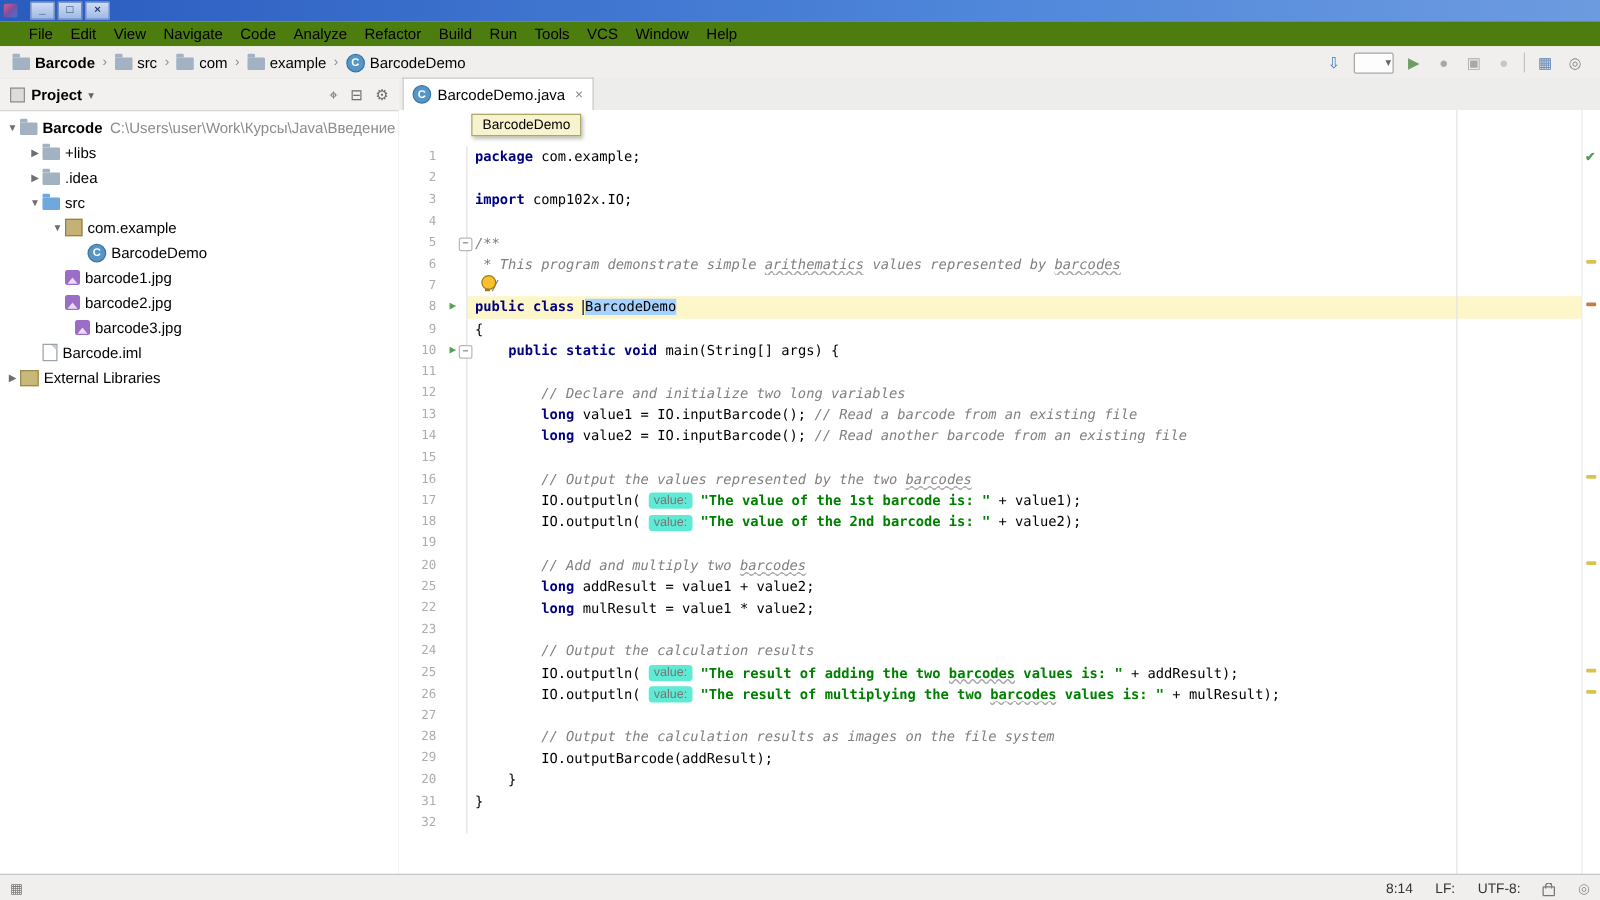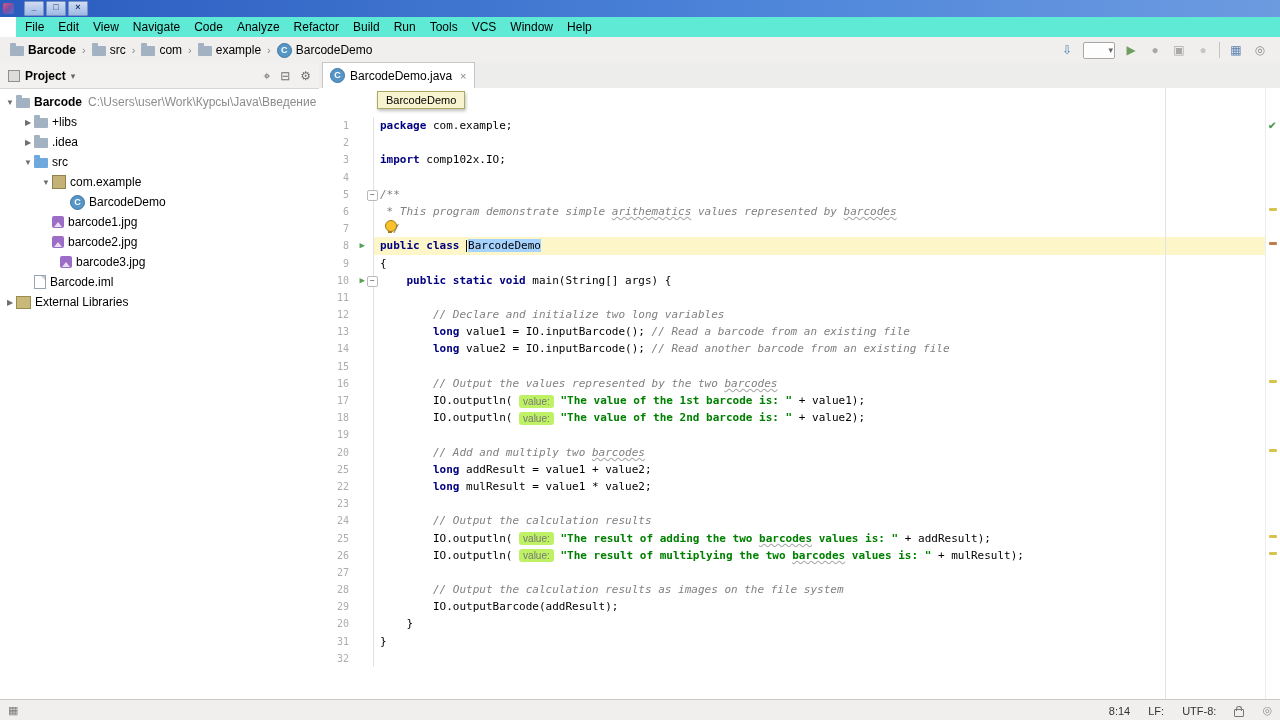--- a/index.html
+++ b/index.html
@@ -12,22 +12,22 @@
     display:flex;align-items:center;padding:0 3px;color:#fff;}
   .app-icon{width:11px;height:11px;border-radius:2px;margin-right:4px;flex:none;
     background:linear-gradient(135deg,#e4567b,#7b4fa6 50%,#3f78c9);}
   .title-text{font-size:11px;white-space:nowrap;overflow:hidden;flex:1;}
   .win-btns{display:flex;gap:2px;flex:none;margin-left:6px;}
   .wbtn{width:18px;height:13px;background:linear-gradient(#cfdcf3,#9fb9e4);
     border:1px solid #7893c4;border-radius:1px;color:#1c3a6e;font-size:9px;
     line-height:11px;text-align:center;font-weight:bold;}
 
   
-  .menubar{position:absolute;left:0;top:17px;right:0;height:20px;background:#5eead4;
-    display:flex;align-items:center;padding-left:2px;margin-left:16px;}
+  .menubar{position:absolute;left:0;top:17px;right:0;height:20px;background:#4d7c0f;
+    display:flex;align-items:center;padding-left:16px;}
   .menu-item{padding:0 7px;line-height:20px;}
 
   
   .navbar{position:absolute;left:0;top:37px;right:0;height:26px;background:#f0efed;
     border-bottom:1px solid #c9c8c6;display:flex;align-items:center;}
   .breadcrumb{display:flex;align-items:center;padding-left:10px;gap:4px;}
   .bc-item{display:flex;align-items:center;gap:4px;}
   .bc-sep{color:#8a8a8a;font-size:11px;padding:0 2px;}
   .toolbar{margin-left:auto;display:flex;align-items:center;gap:8px;padding-right:12px;}
   .tbicon{font-size:12px;line-height:16px;width:16px;text-align:center;}
@@ -92,21 +92,21 @@
     text-align:center;z-index:2;}
   .code{flex:1;white-space:pre;padding-left:6px;}
   .crow.cur .code{background:#fcf6c8;}
   .k{color:#000080;font-weight:bold;}
   .c{color:#808080;font-style:italic;}
   .ct{color:#808080;font-style:italic;text-decoration:underline;text-decoration-style:wavy;
       text-decoration-color:#a8a8a8;}
   .s{color:#008000;font-weight:bold;}
   .st{color:#008000;font-weight:bold;text-decoration:underline;text-decoration-style:wavy;
       text-decoration-color:#a8a8a8;}
-  .h{display:inline-block;background:#bef264;color:#767676;border-radius:3px;padding:0 4px;
+  .h{display:inline-block;background:#5eead4;color:#767676;border-radius:3px;padding:0 4px;
      font-size:10px;line-height:13px;font-family:"Liberation Sans",sans-serif;vertical-align:middle;}
   .sel{background:#a6d2ff;}
   .caret{display:inline-block;width:1px;height:12px;background:#111;vertical-align:middle;margin-right:1px;}
   .bulb{position:absolute;left:66px;top:132px;width:10px;height:10px;border-radius:50%;
     background:#fbc02d;border:1px solid #9e7c10;z-index:3;}
   .bulb::after{content:"";position:absolute;left:2px;top:10px;width:4px;height:2px;background:#9e7c10;}
   .margin-guide{position:absolute;left:846px;top:0;bottom:0;width:1px;background:#e3e3e3;}
 
   .stripe{position:absolute;right:0;width:14px;top:25px;bottom:0;background:#fff;
     border-left:1px solid #ececec;}

